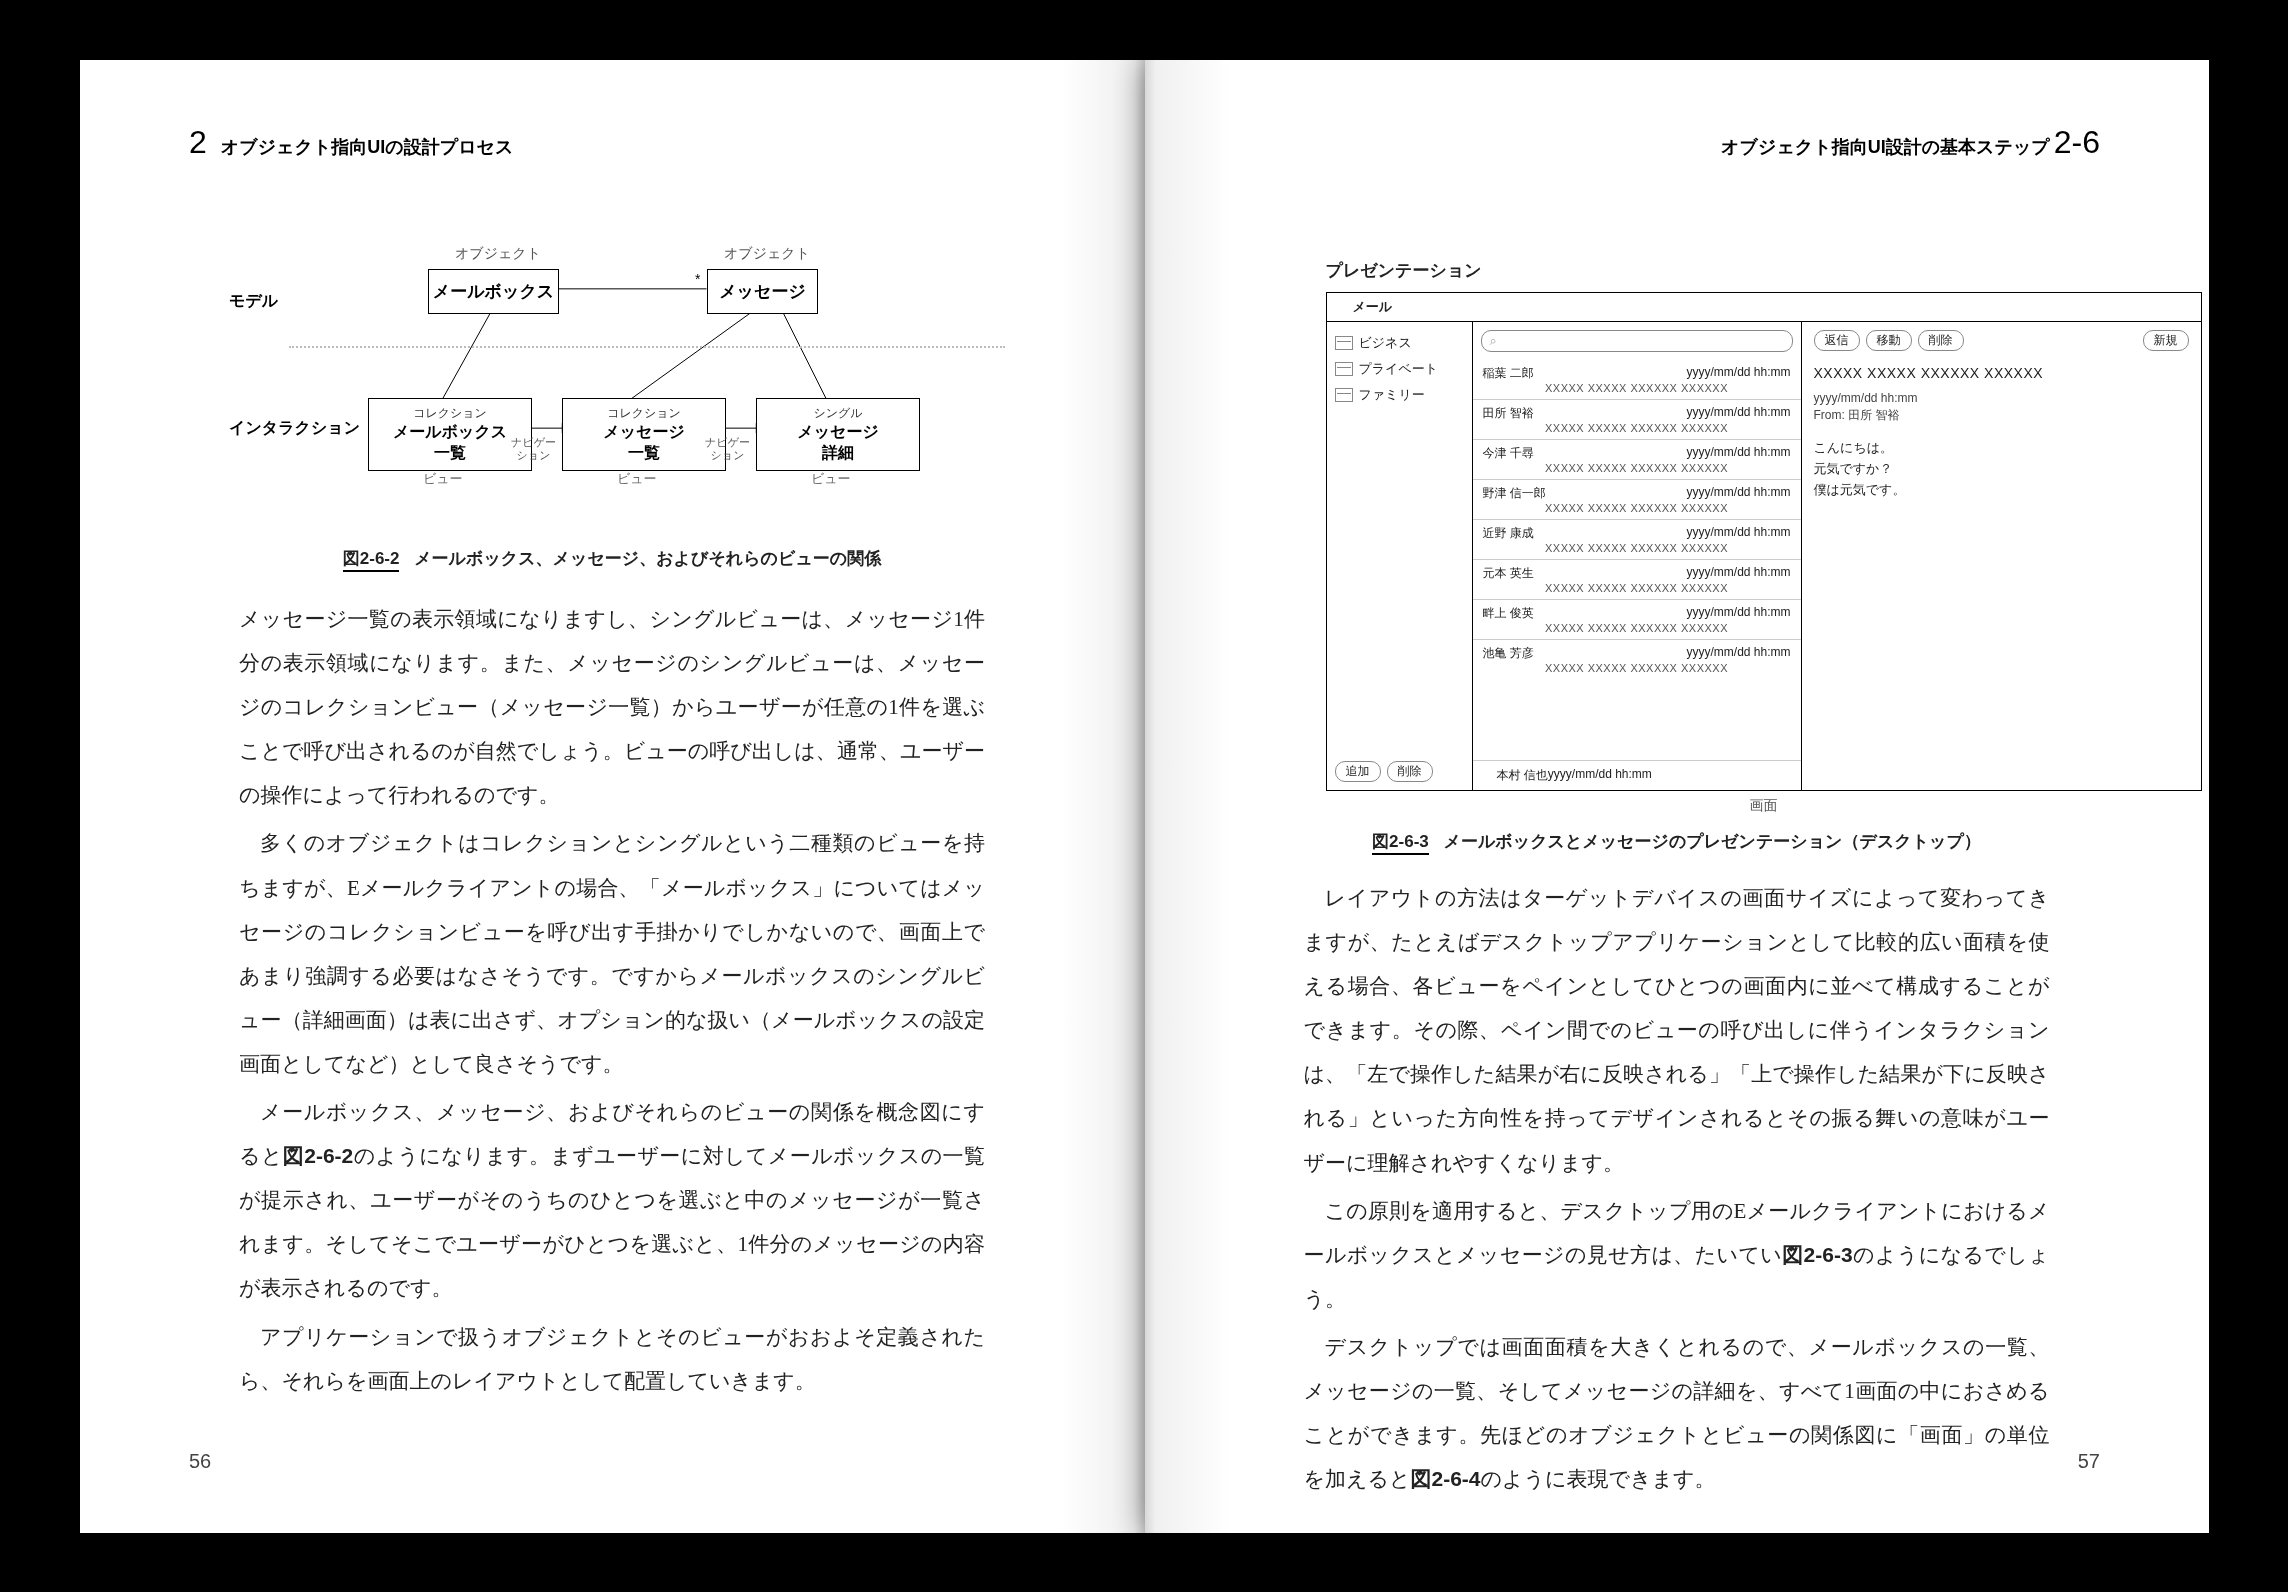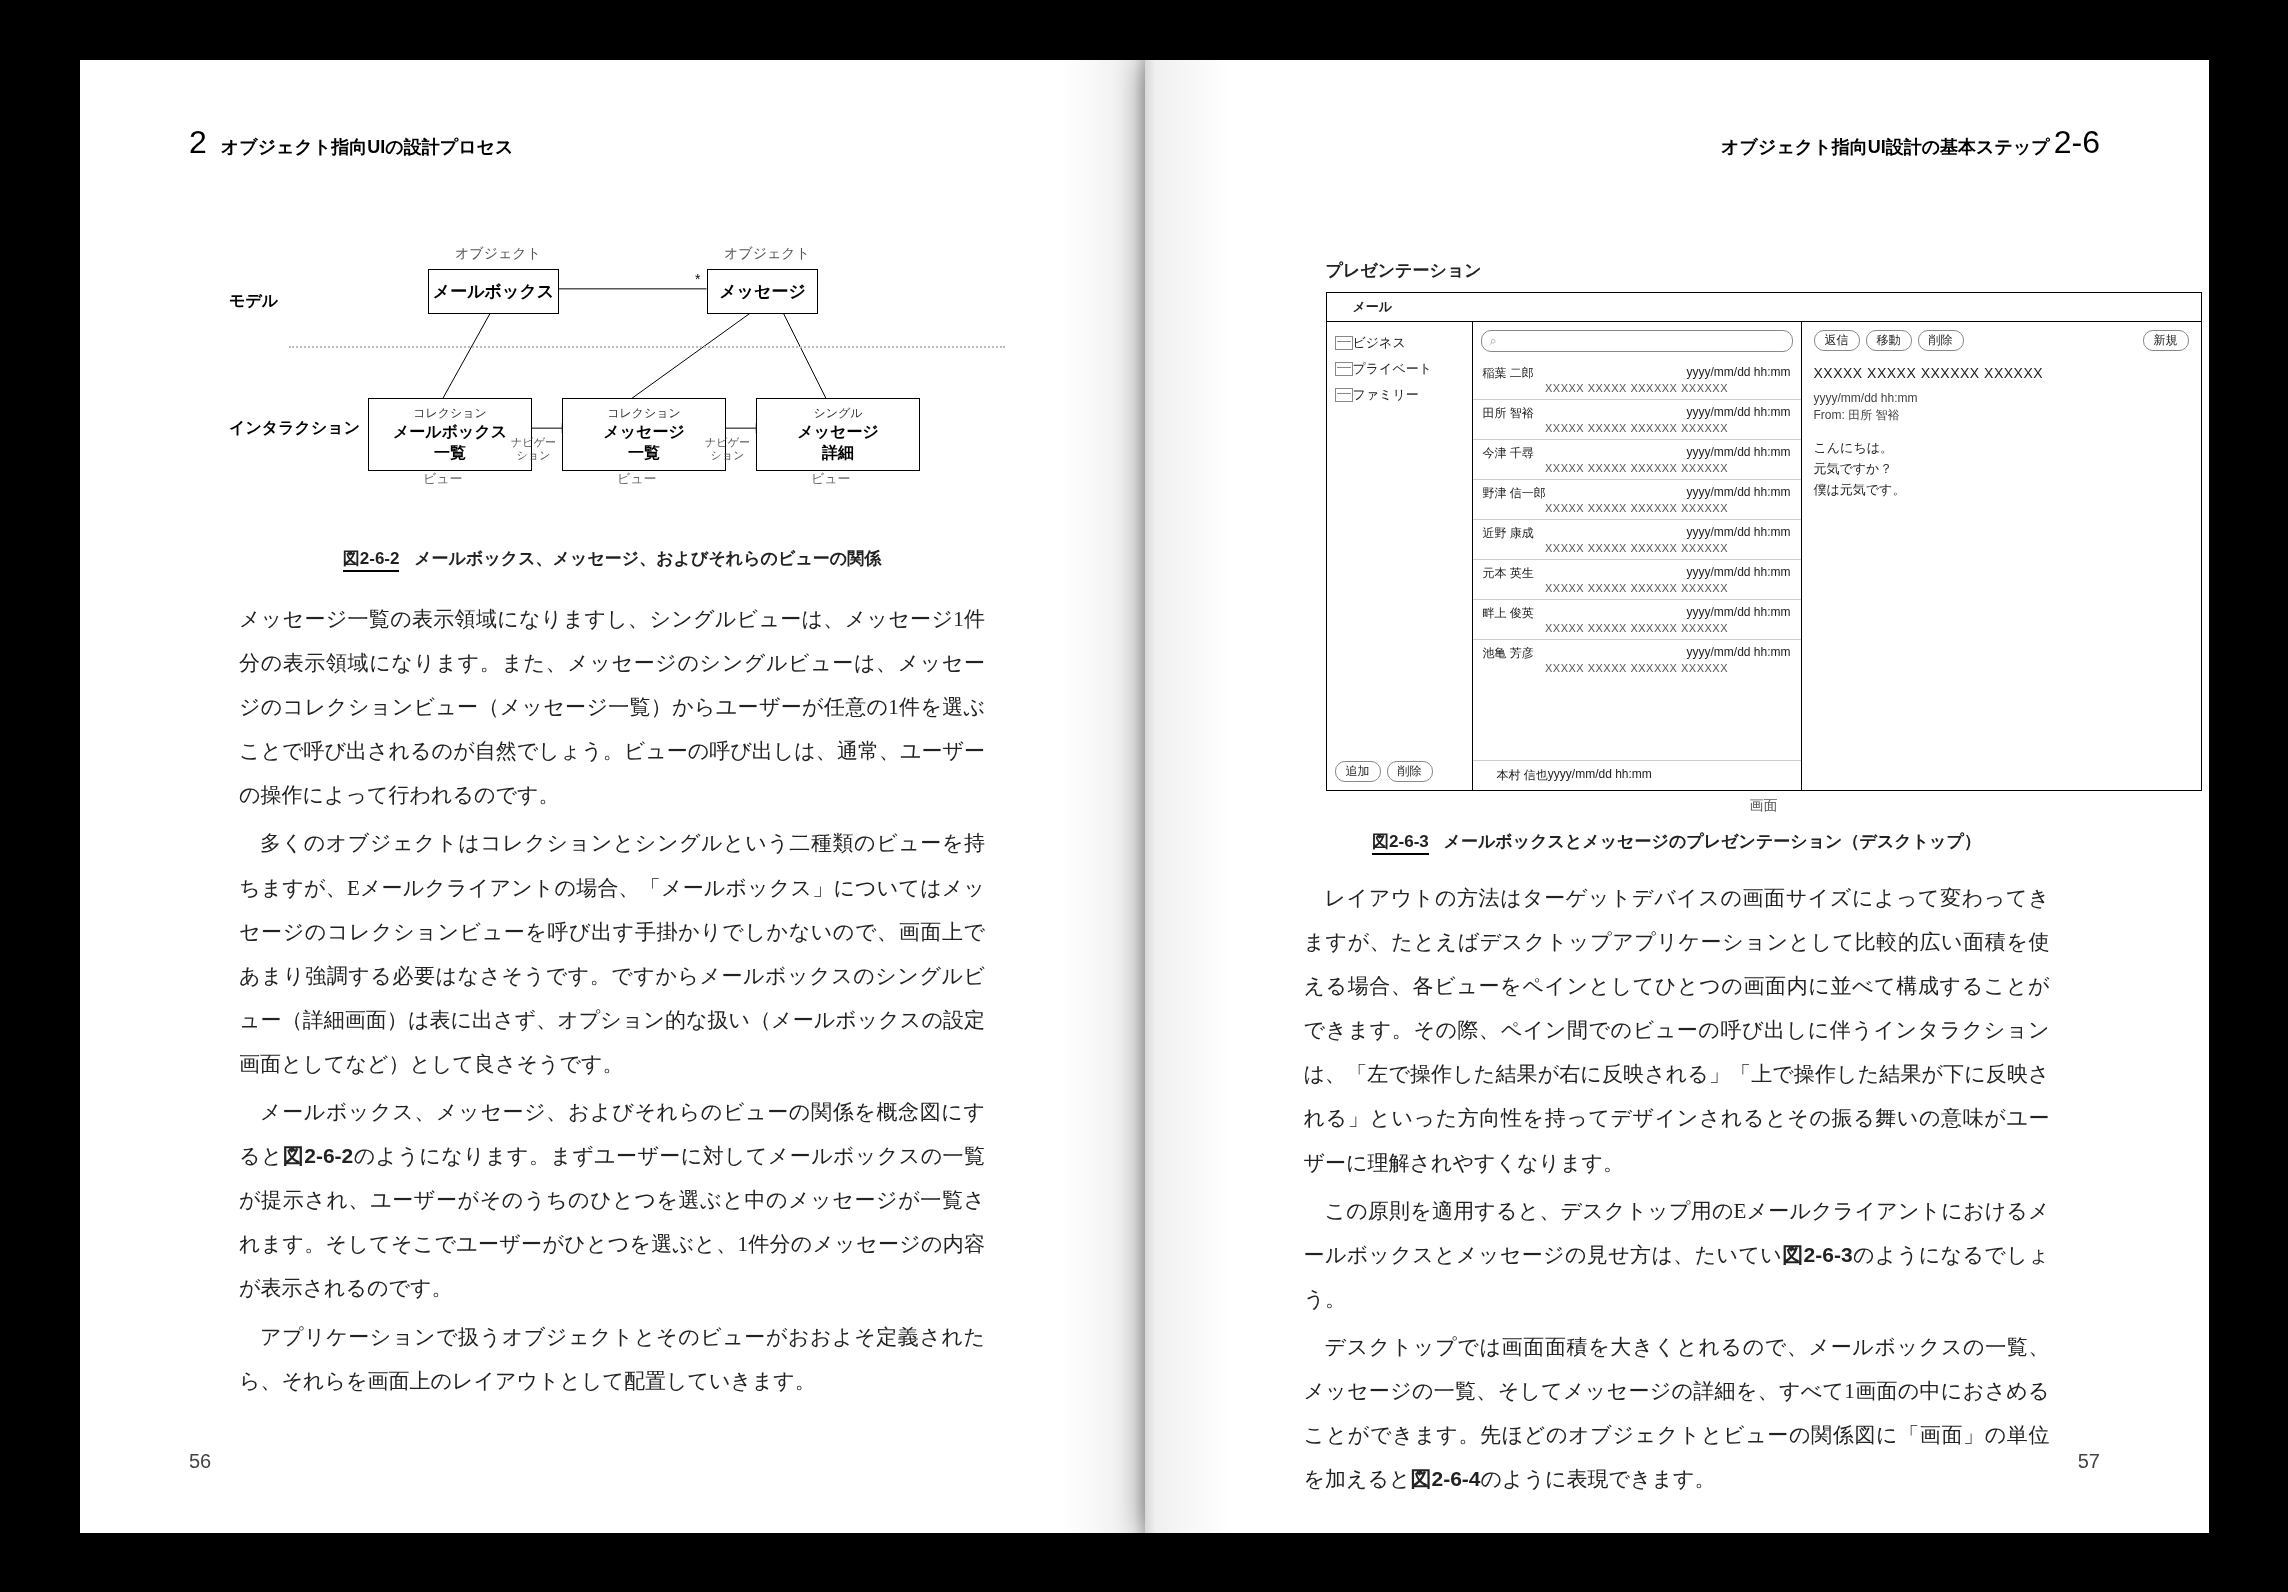--- a/index.html
+++ b/index.html
@@ -38,21 +38,21 @@
   .figA svg { position:absolute; left:0; top:0; width:100%; height:100%; pointer-events:none; }
   .figA line { stroke:#000; stroke-width:1; }
 
   
   .figB { position:absolute; left:149px; top:199px; width:876px; font-family:"Hiragino Kaku Gothic ProN",sans-serif; font-size:13px; color:#222;margin-left:32px; }
   .figB .heading { font-weight:bold; font-size:17px; margin-bottom:10px; }
   .figB .win { border:1px solid #000; }
   .figB .titlebar { border-bottom:1px solid #000; padding:5px 26px; font-weight:bold; }
   .figB .cols { display:flex; height:468px; }
   .figB .col1 { width:129px; border-right:1px solid #000; padding:8px; display:flex; flex-direction:column; }
-  .figB .mbx { display:flex; align-items:center; padding:4px 0; }
+  .figB .mbx { display:flex; align-items:center; gap:6px; padding:4px 0; }
   .figB .micon { width:16px; height:12px; border:1px solid #888; position:relative; }
   .figB .micon::before { content:""; position:absolute; left:1px; top:4px; right:1px; border-top:1px solid #888; }
   .figB .col1 .btns { margin-top:auto; display:flex; gap:6px; }
   .figB .pill { border:1px solid #888; border-radius:10px; padding:1px 10px; font-size:12px; background:#fff; }
   .figB .col2 { width:328px; border-right:1px solid #000; display:flex; flex-direction:column; }
   .figB .search { border:1px solid #888; border-radius:10px; margin:8px; padding:2px 8px; color:#aaa; }
   .figB .msg { border-top:1px solid #ccc; padding:5px 10px; }
   .figB .msg:first-child { border-top:0; }
   .figB .msg .l1 { display:flex; justify-content:space-between; font-size:12px; }
   .figB .msg .l2 { font-size:11px; color:#555; letter-spacing:0.5px; }

